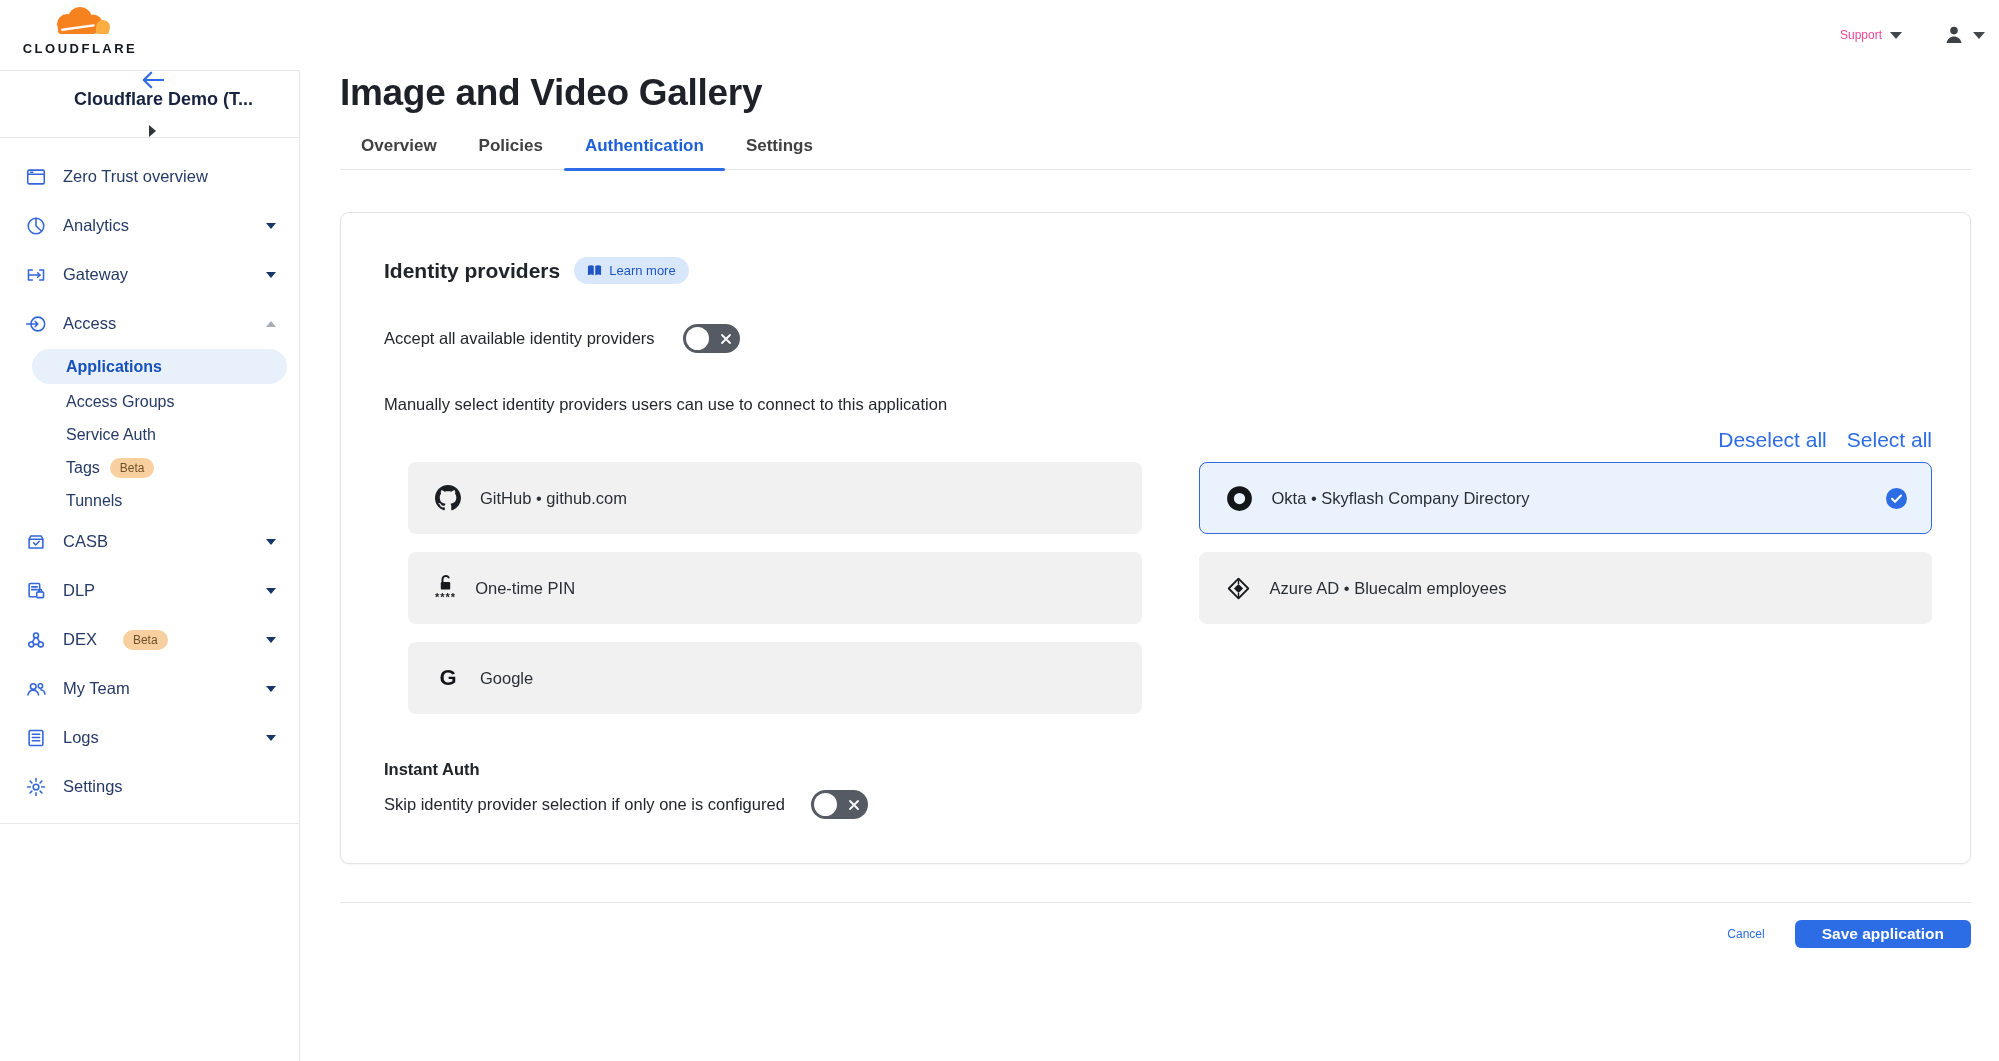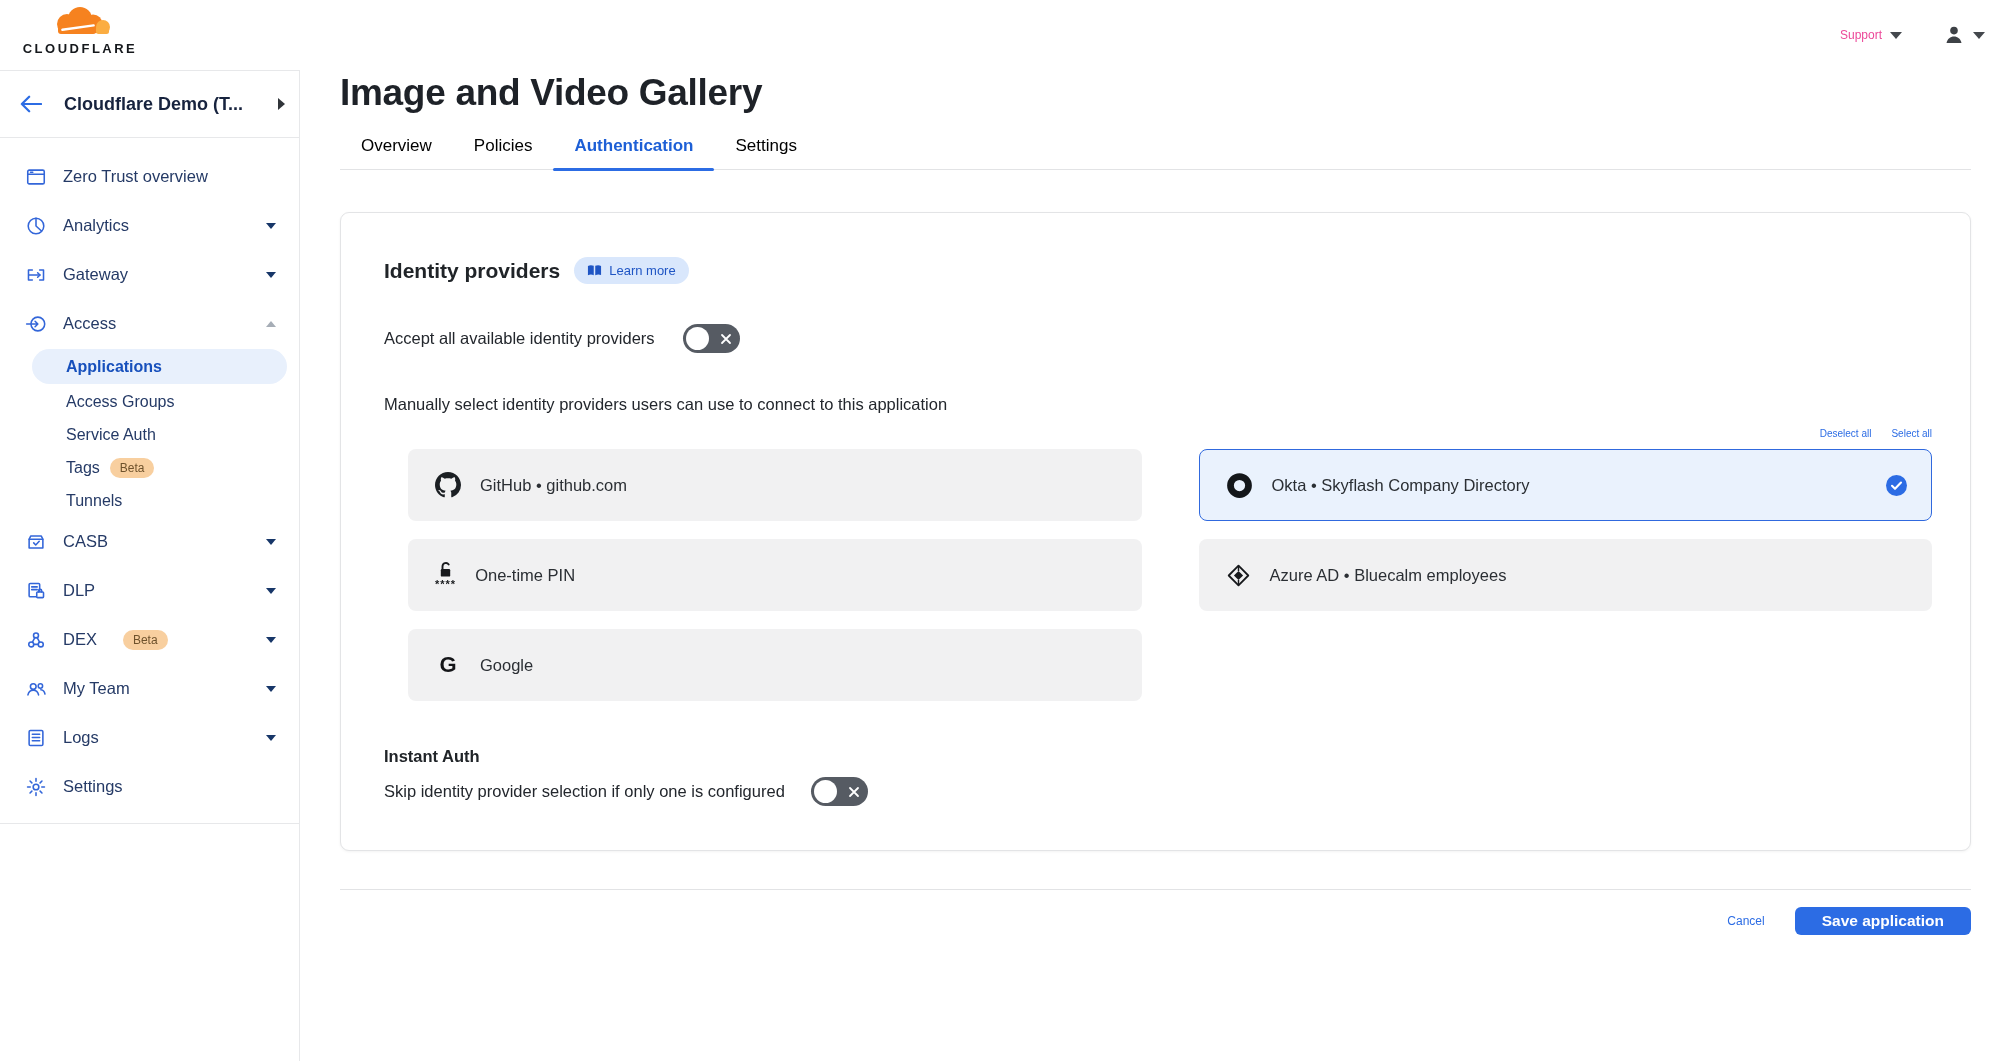--- a/index.html
+++ b/index.html
@@ -12,58 +12,58 @@
   .topbar { position:absolute; top:0; left:0; width:1999px; height:70px; background:#fff; z-index:10; }
   .logo { position:absolute; left:14px; top:6px; width:132px; text-align:center; }
   .logo-word { font-size:13px; font-weight:700; letter-spacing:2.5px; color:#15181c; margin-top:1px; }
   .topbar-right { position:absolute; right:14px; top:0; height:70px; display:flex; align-items:center; gap:40px; }
   .support { display:flex; align-items:center; gap:8px; font-size:12px; color:#ec4899; cursor:pointer; }
   .caret-dark { width:0; height:0; border-left:6px solid transparent; border-right:6px solid transparent; border-top:7px solid #44484d; }
   .avatar-wrap { display:flex; align-items:center; gap:7px; cursor:pointer; }
   
   .sidebar { position:absolute; top:70px; left:0; width:300px; bottom:0; background:#fff;
              border-right:1px solid #e7e8ea; border-top:1px solid #e7e8ea; }
-  .team-row { height:67px; display:flex; align-items:center; padding:0 14px 0 20px; border-bottom:1px solid #e7e8ea; }
+  .team-row { height:67px; display:flex; align-items:center; padding:0 14px 0 20px; border-bottom:1px solid #e7e8ea;flex-direction:column; }
   .team-name { font-size:18px; font-weight:700; color:#17233e; margin-left:22px; flex:1; white-space:nowrap; overflow:hidden; }
   .chev-right { width:0; height:0; border-top:6px solid transparent; border-bottom:6px solid transparent; border-left:7px solid #303439; }
   .nav { padding-top:14px; }
   .nav-item { height:49px; display:flex; align-items:center; padding-left:25px; gap:16px; cursor:pointer; }
   .nav-label { font-size:16.5px; color:#253a66; }
   .nav-caret { margin-left:auto; margin-right:23px; width:0; height:0;
                border-left:5.5px solid transparent; border-right:5.5px solid transparent; border-top:6.5px solid #173668; }
   .nav-caret.up { border-top:none; border-bottom:6.5px solid #a6adb6; }
   .subnav { }
   .sub-item { height:33px; display:flex; align-items:center; padding-left:66px; font-size:16px; color:#253a66; cursor:pointer; }
   .sub-item.active { background:#e8f0fc; border-radius:18px; margin:1px 12px 1px 32px; padding-left:34px; height:35px;
                      color:#1750bc; font-weight:700; }
   .beta { background:#f8cf9f; color:#6e522c; font-size:12px; border-radius:10px; padding:3px 10px; margin-left:10px; }
   .side-divider { border:none; border-top:1px solid #e7e8ea; margin-top:12px; }
   .icon-blue { flex:0 0 22px; }
   
   .main { margin-left:300px; padding:44px 28px 0 40px; }
   .back-link { font-size:15.5px; color:#2c6ce4; text-decoration:underline; cursor:pointer; display:inline-block; }
   .page-title { font-size:37px; font-weight:700; color:#1e2228; margin-top:10px; letter-spacing:-0.3px; }
   .tabs { display:flex; margin-top:22px; border-bottom:1px solid #e2e3e5; }
-  .tab { padding:0 21px 13px 21px; font-size:17px; font-weight:400; color:#000000; cursor:pointer; position:relative; }
+  .tab { padding:0 21px 13px 21px; font-size:17px; font-weight:700; color:#404040; cursor:pointer; position:relative; }
   .tab.active { color:#1d5fd6; font-weight:600; }
   .tab.active::after { content:""; position:absolute; left:0; right:0; bottom:-2px; height:3.5px; background:#2c6ce4; border-radius:2px; }
   
   .card { margin-top:42px; background:#fff; border:1px solid #e3e4e6; border-radius:9px;
           box-shadow:0 1px 3px rgba(0,0,0,0.05); padding:44px 38px 44px 43px; }
   .card-head { display:flex; align-items:center; gap:14px; }
   .card-title { font-size:21px; font-weight:700; color:#202428; }
   .learn-more { display:inline-flex; align-items:center; gap:7px; background:#d9e7fc; border-radius:14px;
                 height:27px; padding:0 13px; color:#1f55c4; font-size:13px; cursor:pointer; }
   .row-toggle { display:flex; align-items:center; gap:28px; margin-top:40px; }
   .body-text { font-size:16.5px; color:#23272d; }
   .toggle { width:57px; height:29px; border-radius:15px; background:#565b63; position:relative; cursor:pointer; flex:0 0 auto; }
   .toggle .knob { position:absolute; left:3px; top:3px; width:23px; height:23px; background:#fff; border-radius:50%; }
   .toggle .xmark { position:absolute; right:8px; top:8.5px; }
   .manual-line { margin-top:42px; }
-  .select-links { display:flex; justify-content:flex-end; gap:20px; margin-top:14px; font-size:10px; }
+  .select-links { display:flex; justify-content:flex-end; gap:20px; margin-top:14px; font-size:21px; }
   .select-links span { color:#2c6ce4; cursor:pointer; }
   .provider-grid { display:grid; grid-template-columns:1fr 1fr; column-gap:33px; row-gap:18px; margin-top:10px; }
   .tile { height:72px; background:#f1f1f2; border:1.5px solid transparent; border-radius:8px; display:flex; align-items:center;
           padding:0 24px 0 26px; gap:19px; cursor:pointer;margin-left:24px; }
   .tile.selected { background:#eaf2fd; border-color:#3069de; }
   .tile-label { font-size:16.5px; color:#2b2f34; }
   .tile .check { margin-left:auto; }
   .otp-icon { display:flex; flex-direction:column; align-items:center; line-height:0; }
   .otp-mask { font-size:11px; font-weight:700; letter-spacing:1px; color:#17191c; line-height:10px; }
   .g-glyph { font-size:22px; font-weight:700; color:#141518; width:26px; text-align:center; }

